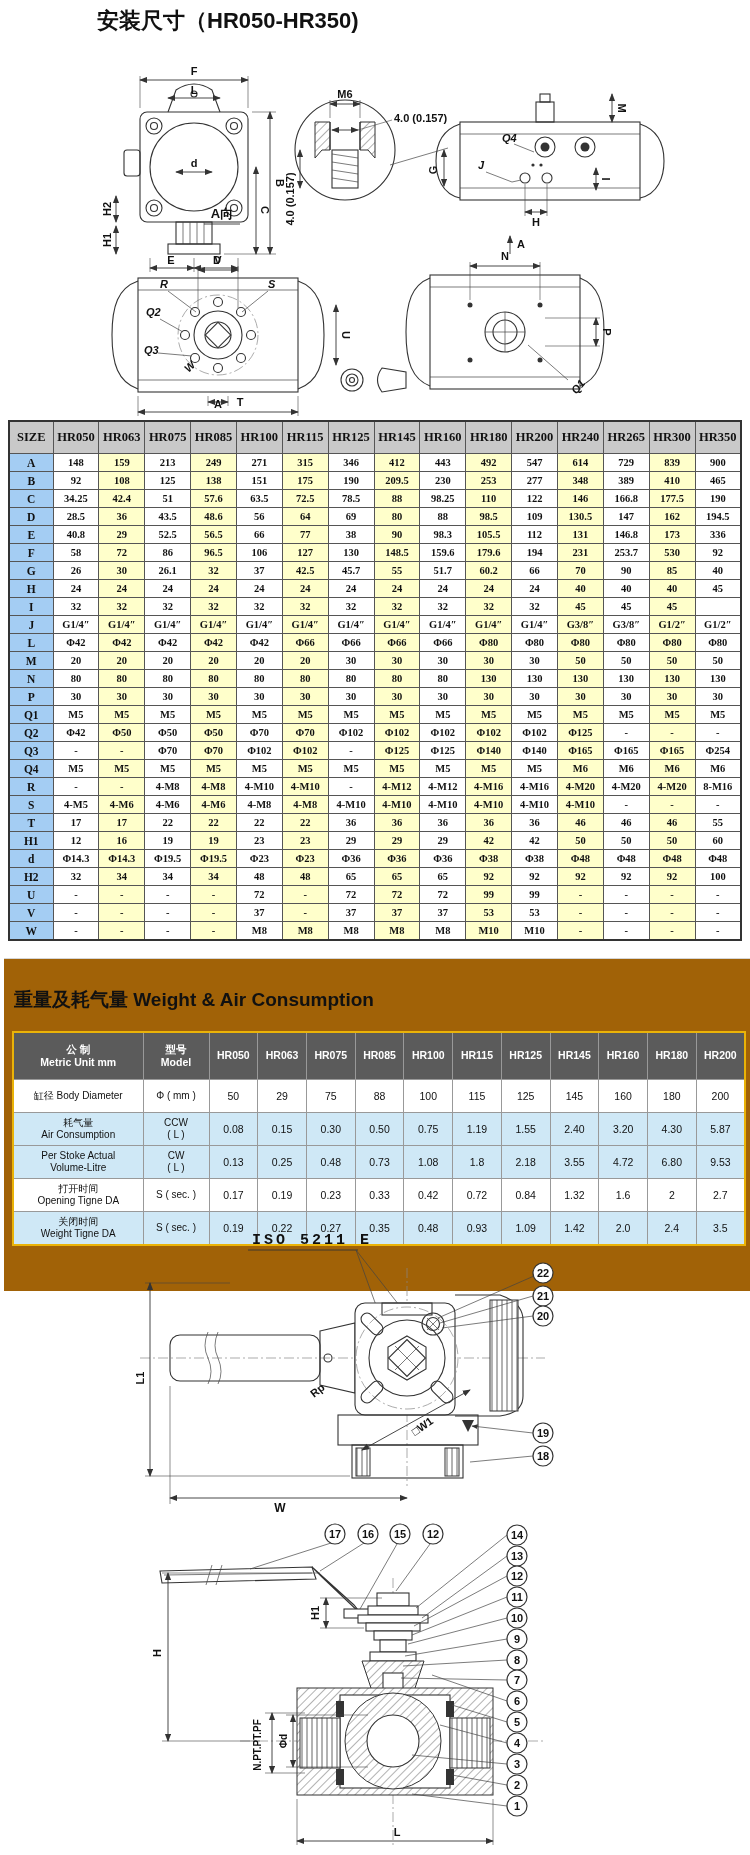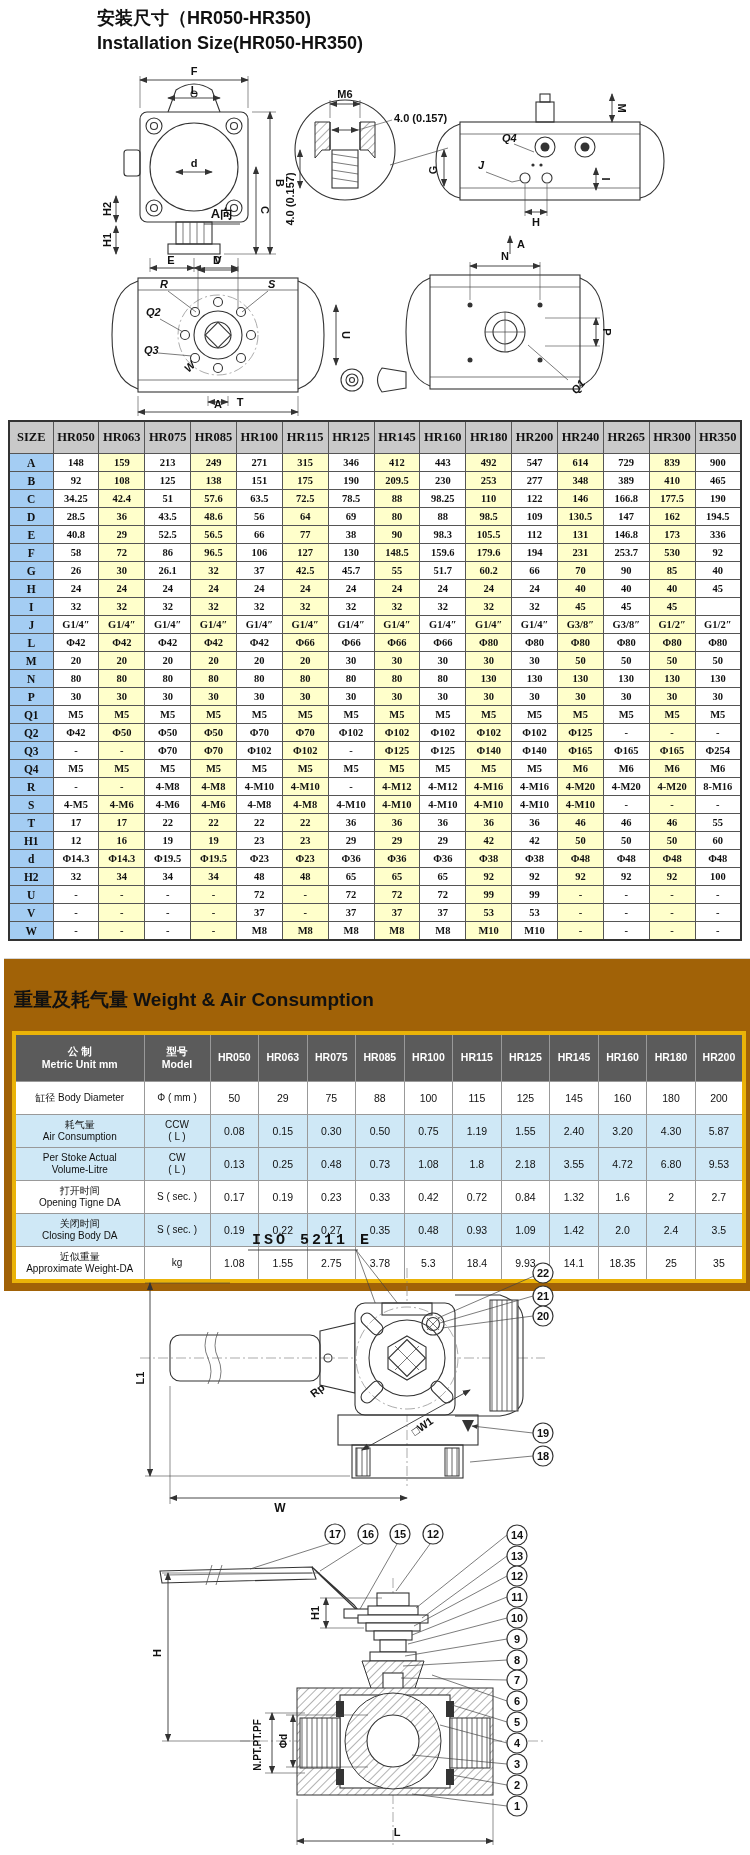--- a/index.html
+++ b/index.html
@@ -1,20 +1,20 @@
 <!DOCTYPE html>
 <html><head>
 <meta charset="utf-8">
 <style>
   html,body{margin:0;padding:0;}
   body{width:750px;height:1855px;position:relative;background:#fff;
        font-family:"Liberation Sans",sans-serif;color:#111;overflow:hidden;}
   .abs{position:absolute;}
   
-  #title-block{left:97px;top:6px;font-weight:bold;font-size:18px;line-height:1.4;}
+  #title-block{left:97px;top:6px;font-weight:bold;font-size:22px;line-height:1.4;}
   
   svg text{font:bold 11px "Liberation Sans",sans-serif;fill:#111;}
   .ln{fill:none;stroke:#333;stroke-width:1.1;}
   .lnf{fill:#fff;stroke:#333;stroke-width:1.1;}
   .thin{fill:none;stroke:#444;stroke-width:0.7;}
   .dim{stroke:#333;stroke-width:0.9;fill:none;}
   .ext{stroke:#444;stroke-width:0.6;}
   .cl{stroke:#888;stroke-width:0.7;stroke-dasharray:10 3 2 3;fill:none;}
   .hatchf{fill:url(#hatch);stroke:#333;stroke-width:1;}
   .vthreadf{fill:url(#vthread);stroke:#333;stroke-width:1;}
@@ -32,21 +32,21 @@
   #size-table tr.hdr th{background:#c9c9c9;font-size:12.5px;height:31px;}
   #size-table th.rowlbl{background:#a4cdf3;font-size:11.5px;}
   #size-table col.c0{width:44px;}
   #size-table td.w{background:#fff;}
   #size-table td.y{background:#ffffcb;}
   
   #weight-section{left:4px;top:958px;width:750px;height:332px;background:#a16207;
       border-top:1px solid #d5d5d5;}
   #weight-title{position:absolute;left:10px;top:28px;font-size:19px;font-weight:bold;}
   #weight-table-wrap{position:absolute;left:8px;top:72px;width:734px;}
-  #weight-table{border:4px solid #eab308;}
+  #weight-table{border:2px solid #eab308;}
   #weight-table th,#weight-table td{border:1px solid #999;text-align:center;padding:0;
       font-size:10.5px;}
   #weight-table tr.hdr th{background:#5b5b5b;color:#fff;height:46px;font-size:10.5px;
       font-weight:bold;line-height:1.25;}
   #weight-table td{height:32px;background:#fff;}
   #weight-table tr.hl td{background:#cfe8f6;}
   #weight-table td.lbl{font-size:10px;line-height:1.2;margin-left:48px;}
   #weight-table col.wc0{width:130px;} #weight-table col.wc1{width:66px;}
 </style>
 </head>
@@ -66,21 +66,20 @@
       </pattern>
     <pattern id="vthread" width="5" height="8" patternUnits="userSpaceOnUse">
       <rect width="5" height="8" fill="#fff"></rect>
         <line x1="2" y1="0" x2="2" y2="8" stroke="#666" stroke-width="1"></line>
       </pattern>
   </defs>
 </svg>
 
 <div class="abs" id="title-block">
   <div>安装尺寸（HR050-HR350)</div>
-  <div>Installation Size(HR050-HR350)</div>
 </div>
 
 <svg class="abs" style="left:0;top:50px" width="750" height="368" viewBox="0 0 750 368">
 
   <g>
     <path class="ln" d="M168,62 L176,40 Q194,28 212,40 L220,62"></path>
     <circle class="ln" cx="194" cy="44" r="3"></circle>
     <rect class="ln" x="140" y="62" width="108" height="110" rx="7"></rect>
     <circle class="ln" cx="194" cy="117" r="44"></circle>
     <circle class="ln" cx="154" cy="76" r="8"></circle>
@@ -891,56 +890,36 @@
             <td>0.72</td>
             <td>0.84</td>
             <td>1.32</td>
             <td>1.6</td>
             <td>2</td>
             <td>2.7</td>
           </tr>
           <tr class="hl">
             <td class="lbl">
               <div>关闭时间</div>
-              <div>Closing Body DA</div>
+              <div>Weight Tigne DA</div>
             </td>
             <td class="lbl">
               <div>S ( sec. )</div>
             </td>
             <td>0.19</td>
             <td>0.22</td>
             <td>0.27</td>
             <td>0.35</td>
             <td>0.48</td>
             <td>0.93</td>
             <td>1.09</td>
             <td>1.42</td>
             <td>2.0</td>
             <td>2.4</td>
             <td>3.5</td>
-          </tr>
-          <tr>
-            <td class="lbl">
-              <div>近似重量</div>
-              <div>Approximate Weight-DA</div>
-            </td>
-            <td class="lbl">
-              <div>kg</div>
-            </td>
-            <td>1.08</td>
-            <td>1.55</td>
-            <td>2.75</td>
-            <td>3.78</td>
-            <td>5.3</td>
-            <td>18.4</td>
-            <td>9.93</td>
-            <td>14.1</td>
-            <td>18.35</td>
-            <td>25</td>
-            <td>35</td>
           </tr>
         </tbody>
     </table>
   </div>
 </div>
 
 <svg class="abs" style="left:100px;top:1228px" width="560" height="292" viewBox="0 0 560 292">
   <g>
     <text x="152" y="16" style="font-size:15px;letter-spacing:3px;font-family:'Liberation Mono',monospace">ISO 5211 E</text>
     <line class="dim" x1="148" y1="22" x2="258" y2="22"></line>

